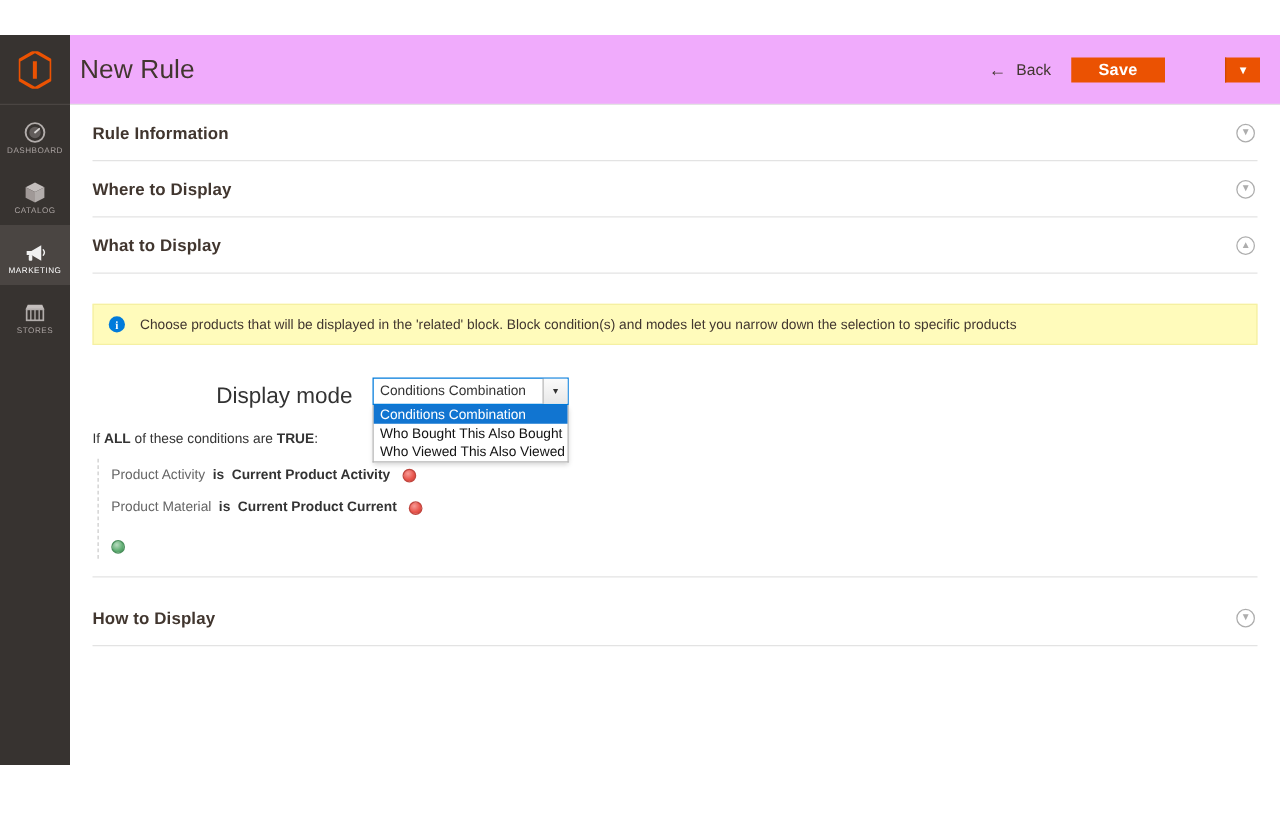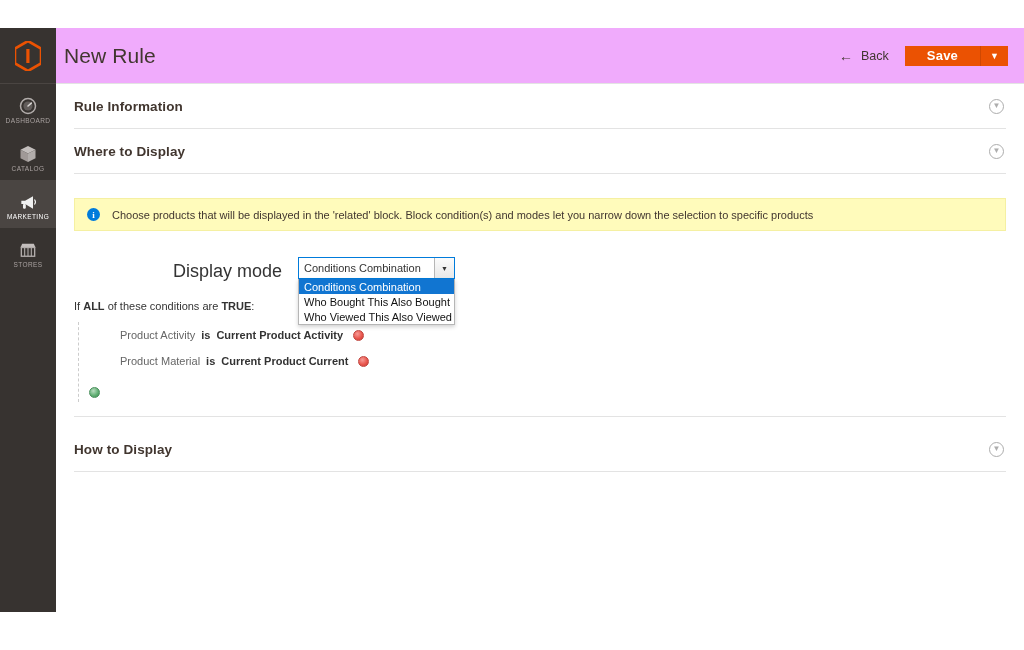--- a/index.html
+++ b/index.html
@@ -77,21 +77,21 @@
     gap: 14px;
   }
   .back-btn {
     display: flex; align-items: center; gap: 8px;
     font-size: 12.5px; color: #41362f;
     background: none; border: none;
     cursor: pointer; padding: 4px 2px;
     font-family: inherit;
   }
   .back-arrow { font-size: 14px; line-height: 1; color: #41362f; }
-  .save-group { display: flex; height: 20px; }
+  .save-group { display: flex; height: 20px; gap: 48px; }
   .save-btn {
     background: #eb5202; color: #ffffff;
     border: none; cursor: pointer;
     font-size: 13px; font-weight: 600;
     padding: 0 22px;
     font-family: inherit;
     letter-spacing: .2px;
   }
   .save-caret {
     background: #eb5202; color: #ffffff;
@@ -212,21 +212,21 @@
   .cond-intro b { font-weight: 700; }
   .cond-list {
     border-left: 1px dashed #cccccc;
     margin-left: 4px;
     padding-left: 10px;
   }
   .cond-row {
     display: flex; align-items: center;
     gap: 6px;
     height: 26px;
-    font-size: 11px; color: #333333; margin-left: 31px;
+    font-size: 11px; color: #333333;
   }
   .cond-attr { color: #666666; }
   .cond-op { font-weight: 700; color: #333333; }
   .cond-val { font-weight: 700; color: #333333; }
   .btn-remove {
     width: 11px; height: 11px; border-radius: 50%;
     background: radial-gradient(circle at 38% 32%, #f79b96 0%, #e8544b 58%, #c43f38 100%);
     border: 1px solid #c0463f;
     cursor: pointer; margin-left: 4px;
     flex: 0 0 auto;
@@ -320,20 +320,24 @@
     <div class="section-head">
       <span class="section-title">Rule Information</span>
       <span class="chev">▼</span>
     </div>
 
     <div class="section-head">
       <span class="section-title">Where to Display</span>
       <span class="chev">▼</span>
     </div>
 
+    <div class="section-head">
+      <span class="section-title">What to Display</span>
+      <span class="chev">▲</span>
+    </div>
 
     <div class="section-body">
 
       <div class="notice">
         <span class="notice-ico">i</span>
         <span class="notice-text">Choose products that will be displayed in the 'related' block. Block condition(s) and modes let you narrow down the selection to specific products</span>
       </div>
 
       <div class="field-row">
         <div class="field-label">Display mode</div>

